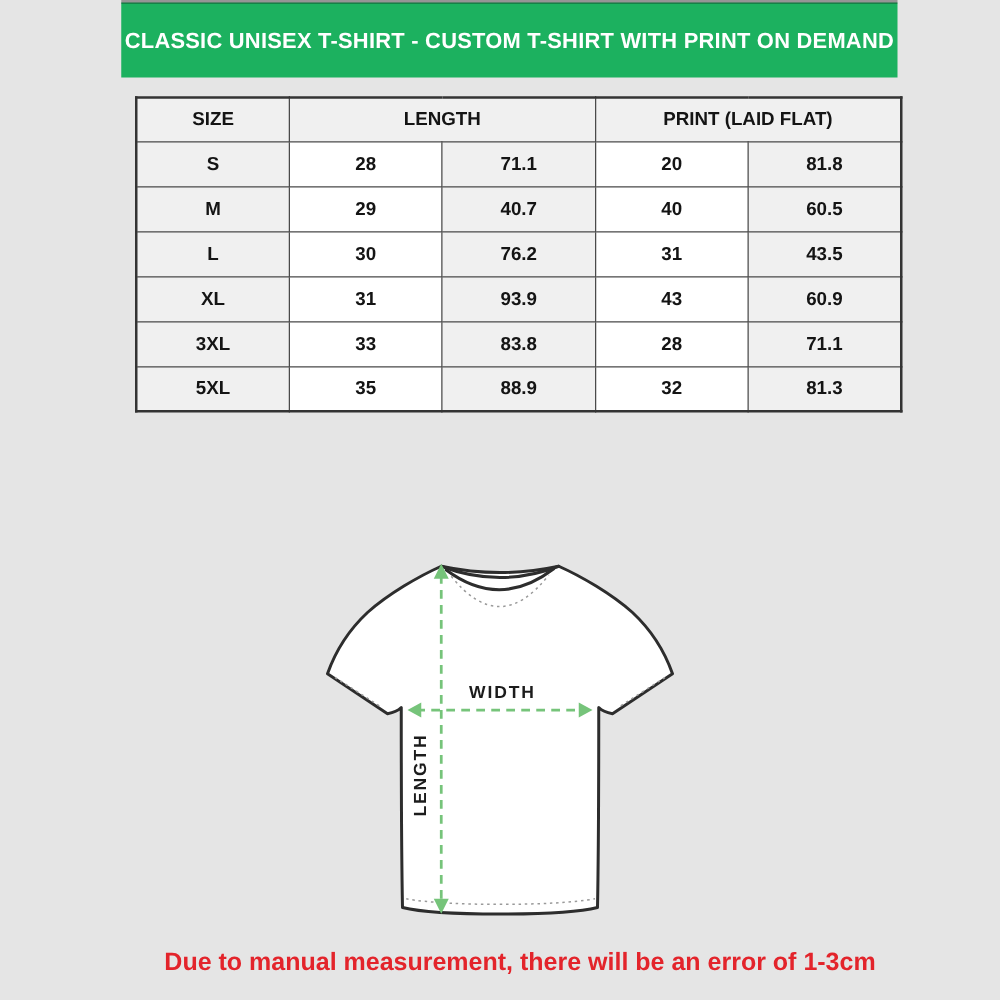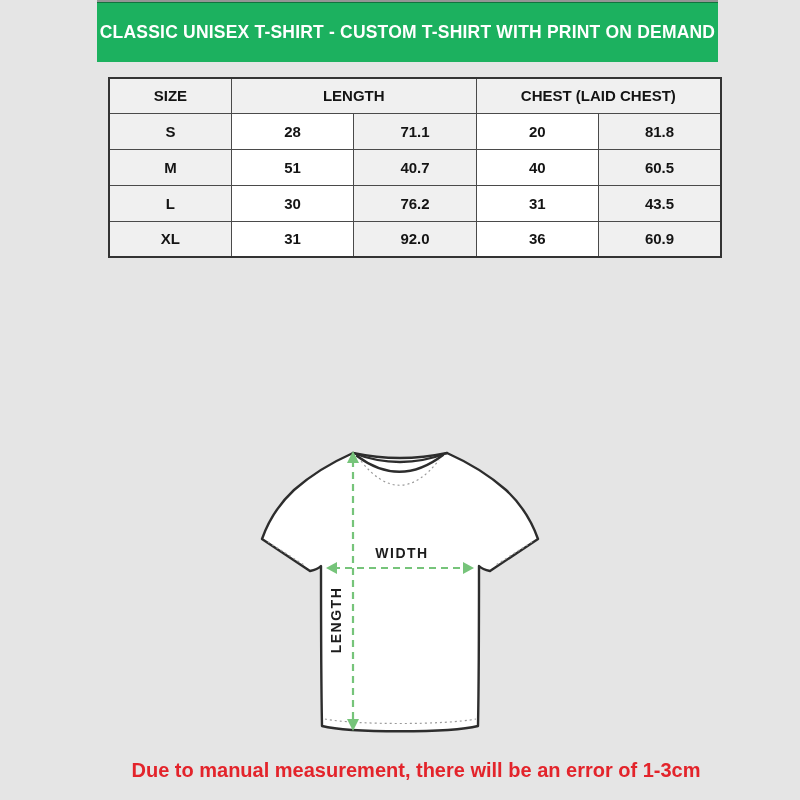--- a/index.html
+++ b/index.html
@@ -113,51 +113,65 @@
       <col style="width:20%">
         <col style="width:20%">
         <col style="width:20%">
         <col style="width:20%">
         <col style="width:20%">
     </colgroup>
     <thead>
       <tr>
         <th>SIZE</th>
         <th colspan="2">LENGTH</th>
-        <th colspan="2">CHEST (LAID CHEST)</th>
+        <th colspan="2">PRINT (LAID FLAT)</th>
       </tr>
     </thead>
     <tbody>
       <tr>
         <td>S</td>
         <td>28</td>
         <td>71.1</td>
         <td>20</td>
         <td>81.8</td>
       </tr>
       <tr>
         <td>M</td>
-        <td>51</td>
+        <td>29</td>
         <td>40.7</td>
         <td>40</td>
         <td>60.5</td>
       </tr>
       <tr>
         <td>L</td>
         <td>30</td>
         <td>76.2</td>
         <td>31</td>
         <td>43.5</td>
       </tr>
       <tr>
         <td>XL</td>
         <td>31</td>
-        <td>92.0</td>
-        <td>36</td>
+        <td>93.9</td>
+        <td>43</td>
         <td>60.9</td>
+      </tr>
+      <tr>
+        <td>3XL</td>
+        <td>33</td>
+        <td>83.8</td>
+        <td>28</td>
+        <td>71.1</td>
+      </tr>
+      <tr>
+        <td>5XL</td>
+        <td>35</td>
+        <td>88.9</td>
+        <td>32</td>
+        <td>81.3</td>
       </tr>
     </tbody>
   </table>
 
   <svg class="diagram" viewBox="0 0 320 320">
 
     <g fill="#ffffff" stroke="#2d2d2d" stroke-width="2.4" stroke-linejoin="round" stroke-linecap="round">
       <path d="
         M 113 23
         C 95 31 71 45 54 60

